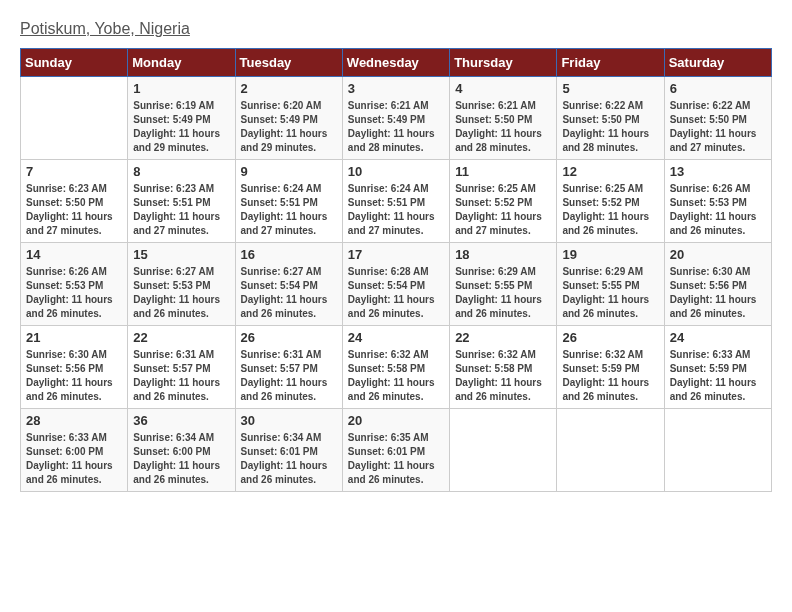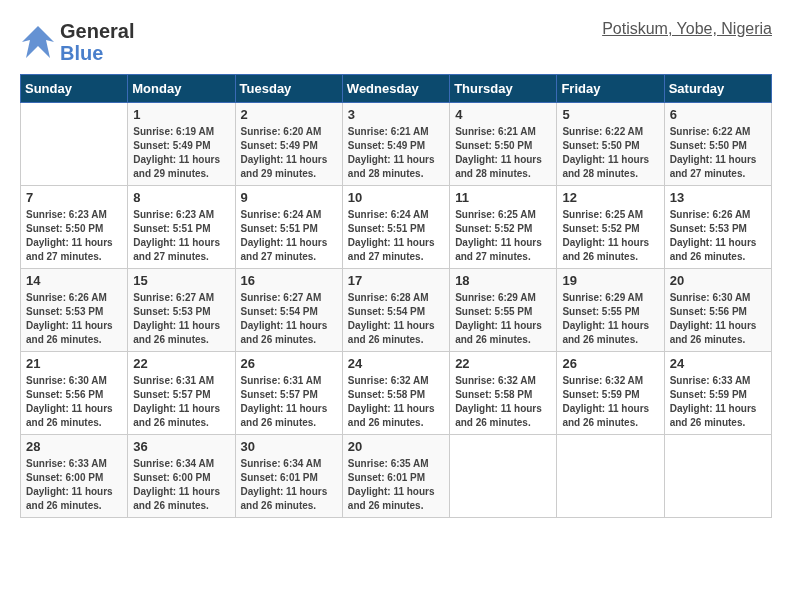--- a/index.html
+++ b/index.html
@@ -32,21 +32,21 @@
       font-size: 16px;
       color: #555;
       text-decoration: underline;
     }
     table {
       width: 100%;
       border-collapse: collapse;
       font-size: 11px;
     }
     thead tr th {
-      background-color: #0c4a6e;
+      background-color: #7f1d1d;
       color: #fff;
       padding: 6px 4px;
       text-align: left;
       font-size: 13px;
       font-weight: bold;
       border: 1px solid #3a6ab5;
     }
     tbody tr td {
       border: 1px solid #ccc;
       vertical-align: top;
@@ -72,31 +72,20 @@
       font-weight: bold;
     }
     .empty-cell {
       background: #fff !important;
     }
   </style>
 </head>
 <body>
 
 <div class="header">
-  <div class="logo">
-  <div style="display:flex;align-items:center;gap:4px;">
-    <svg width="36" height="36" viewBox="0 0 36 36">
-      <polygon points="18,2 34,18 26,16 30,34 18,22 6,34 10,16 2,18" fill="#4a7fcb" opacity="0.85"></polygon>
-    </svg>
-    <div>
-      <div style="font-size:20px;font-weight:bold;color:#333;line-height:1.1;">General</div>
-      <div style="font-size:20px;font-weight:bold;color:#4a7fcb;line-height:1.1;">Blue</div>
-    </div>
-  </div>
-</div>
   <div class="title-area">
     <div class="subtitle">Potiskum, Yobe, Nigeria</div>
   </div>
 </div>
 
 <table>
   <thead>
     <tr id="weekday-header">
     <th>Sunday</th>
         <th>Monday</th>

